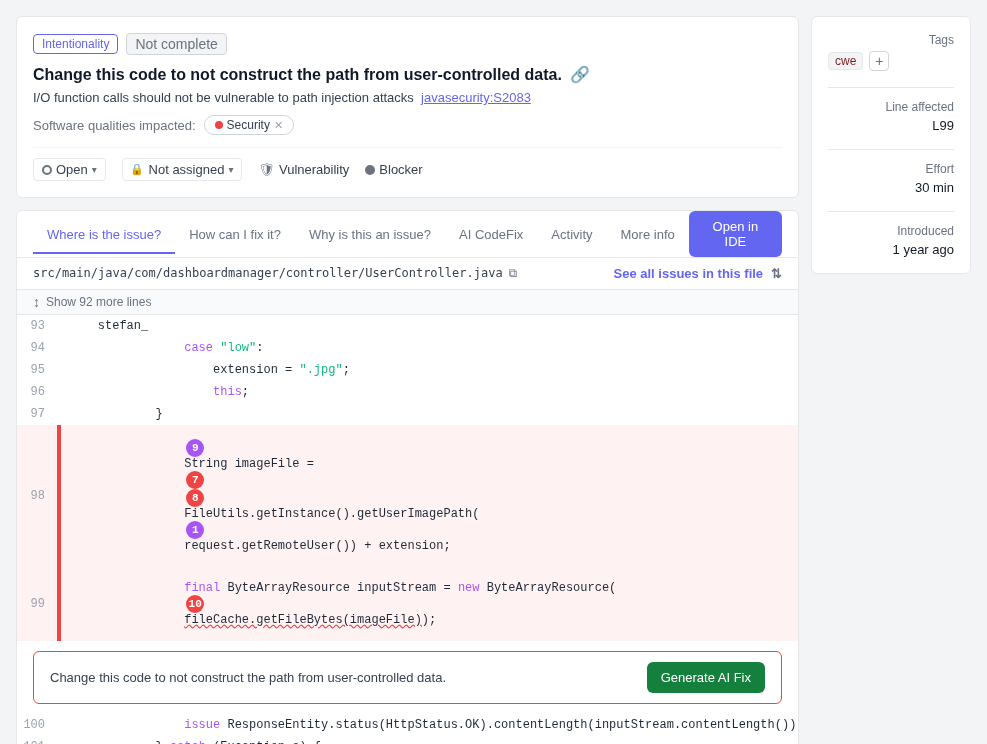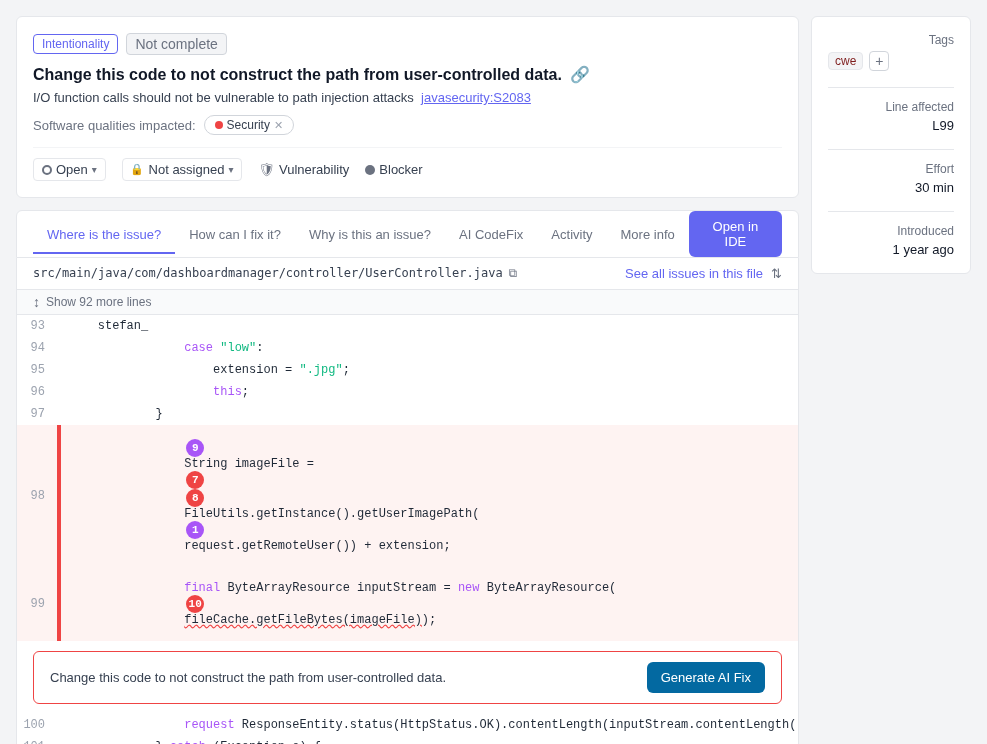--- a/index.html
+++ b/index.html
@@ -72,21 +72,21 @@
     .kw { color: #a855f7; } 
     .str { color: #10b981; }  
     .num-badge { display: inline-flex; align-items: center; justify-content: center; width: 18px; height: 18px; border-radius: 50%; font-size: 11px; font-weight: bold; color: #fff; margin: 0 2px; }
     .num-badge.purple { background: #a855f7; }
     .num-badge.red { background: #ef4444; }
     .wavy-underline { text-decoration: underline wavy #ef4444; font-family: Liberation Mono, monospace; }
 
     
     .suggestion-box { margin: 4px 0; background: #fff; border: 1px solid #d1d5db; border-radius: 6px; display: flex; align-items: center; justify-content: space-between; padding: 10px 16px; }
     .suggestion-text { font-size: 13px; color: #374151; font-family: -apple-system, BlinkMacSystemFont, sans-serif; }
-    .generate-btn { background: #0369a1; color: #fff; border: none; border-radius: 6px; padding: 8px 14px; font-size: 13px; font-weight: 500; cursor: pointer; white-space: nowrap; }
+    .generate-btn { background: #15803d; color: #fff; border: none; border-radius: 6px; padding: 8px 14px; font-size: 13px; font-weight: 500; cursor: pointer; white-space: nowrap; }
 
     hr.divider { border: none; border-top: 1px solid #e5e7eb; }
   </style>
 </head>
 <body>
 
 <div class="main-container">
   <div class="layout">
     <div class="main-content">
 
@@ -146,21 +146,21 @@
           <button class="open-ide-btn">Open in IDE</button>
         </div>
 
         <div class="code-panel">
 
           <div class="code-file-header">
             <div class="file-path">
               <span>src/main/java/com/dashboardmanager/controller/UserController.java</span>
               <span class="copy-icon">⧉</span>
             </div>
-            <div style="display:flex;align-items:center;gap:8px;">
+            <div style="display:flex;align-items:center;gap:8px;font-weight:bold;">
               <a class="see-all-link">See all issues in this file</a>
               <span class="expand-icon" style="color:#6b7280;">⇅</span>
             </div>
           </div>
 
           <div class="show-more-bar">
             <span class="show-more-arrow">↕</span>
             <span>Show 92 more lines</span>
           </div>
 
@@ -223,21 +223,21 @@
             <div style="padding: 6px 16px;">
               <div class="suggestion-box" style="border:1px solid #ef4444;">
                 <span class="suggestion-text">Change this code to not construct the path from user-controlled data.</span>
                 <button class="generate-btn">Generate AI Fix</button>
               </div>
             </div>
 
             <div class="code-line">
               <span class="line-num">100</span>
               <span class="line-indicator"></span>
-              <span class="line-code">                <span class="kw">request</span> ResponseEntity.status(HttpStatus.OK).contentLength(inputStream.contentLength()).body(inputStream);</span>
+              <span class="line-code">                <span class="kw">issue</span> ResponseEntity.status(HttpStatus.OK).contentLength(inputStream.contentLength()).body(inputStream);</span>
             </div>
 
             <div class="code-line">
               <span class="line-num">101</span>
               <span class="line-indicator"></span>
               <span class="line-code">            } <span class="kw">catch</span> (Exception e) {</span>
             </div>
 
           </div>
 

